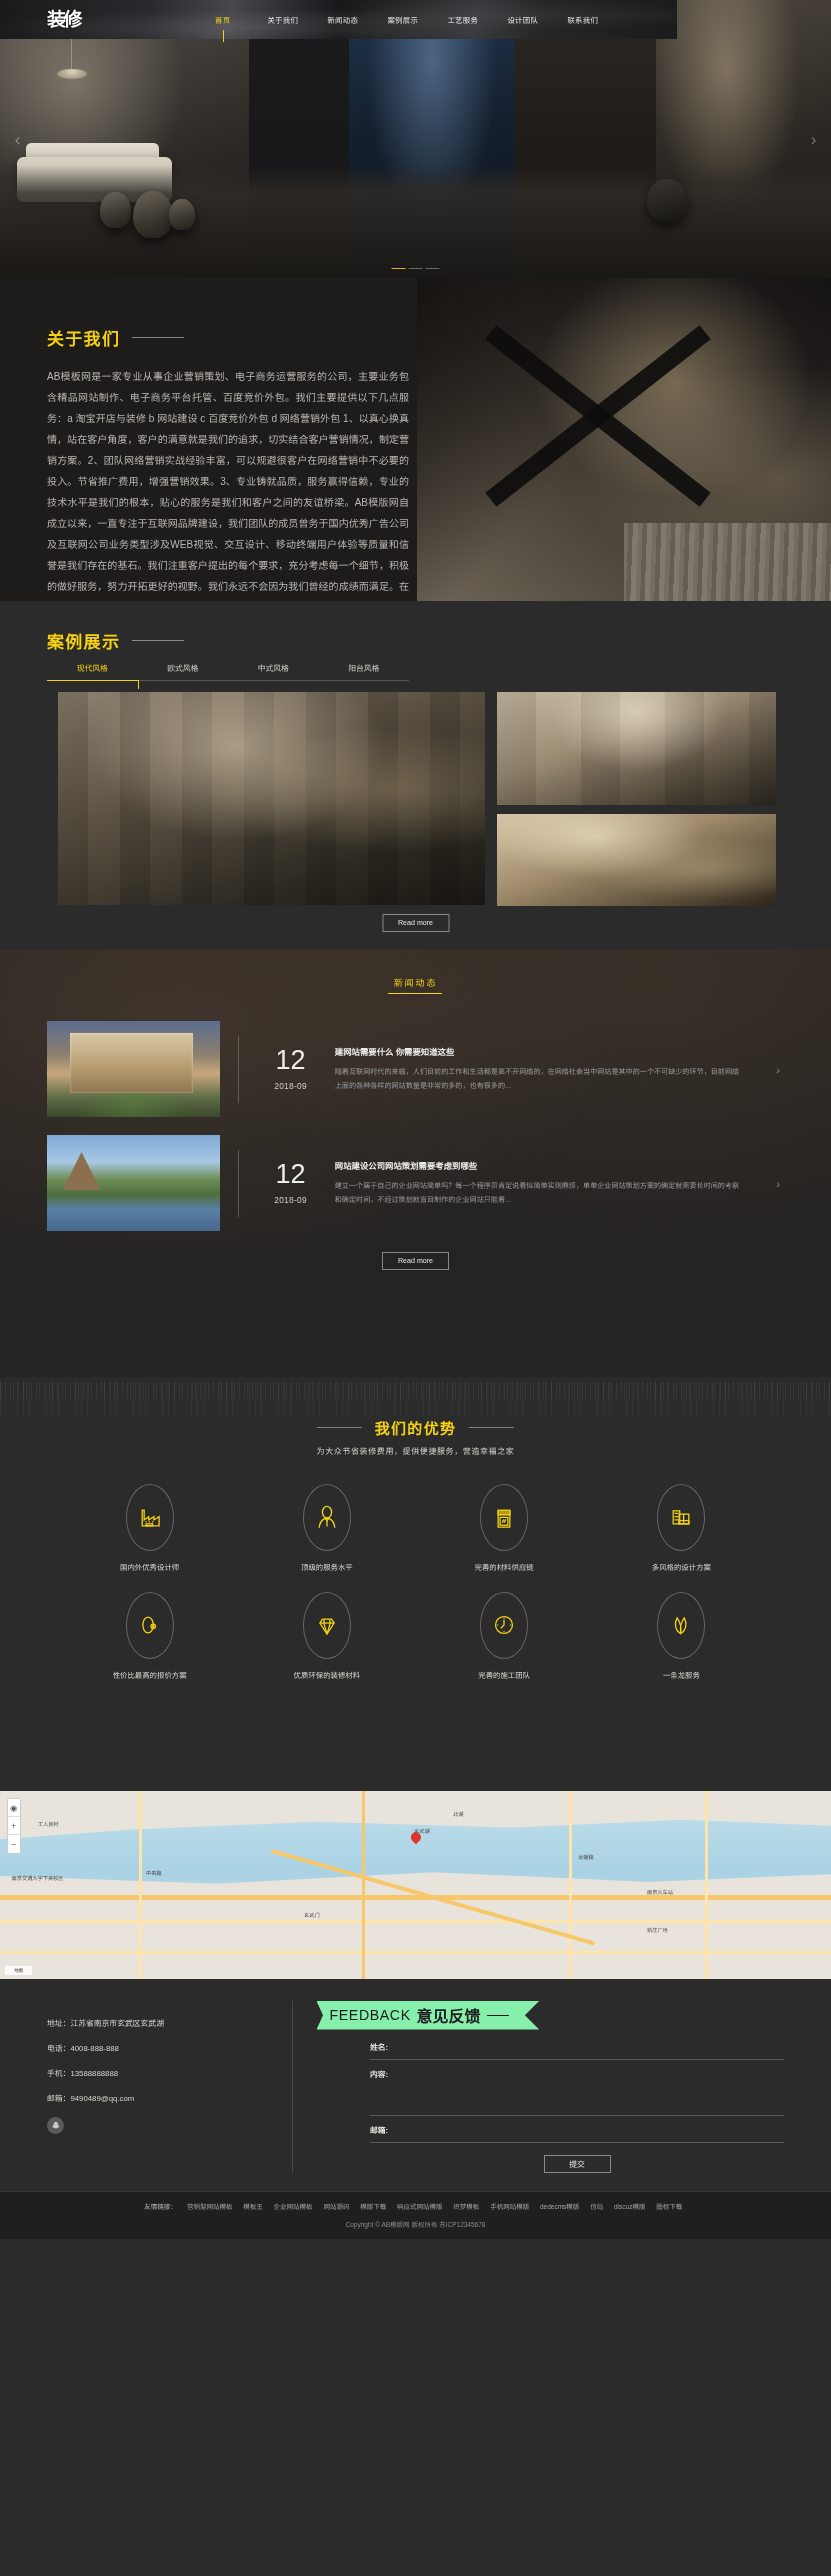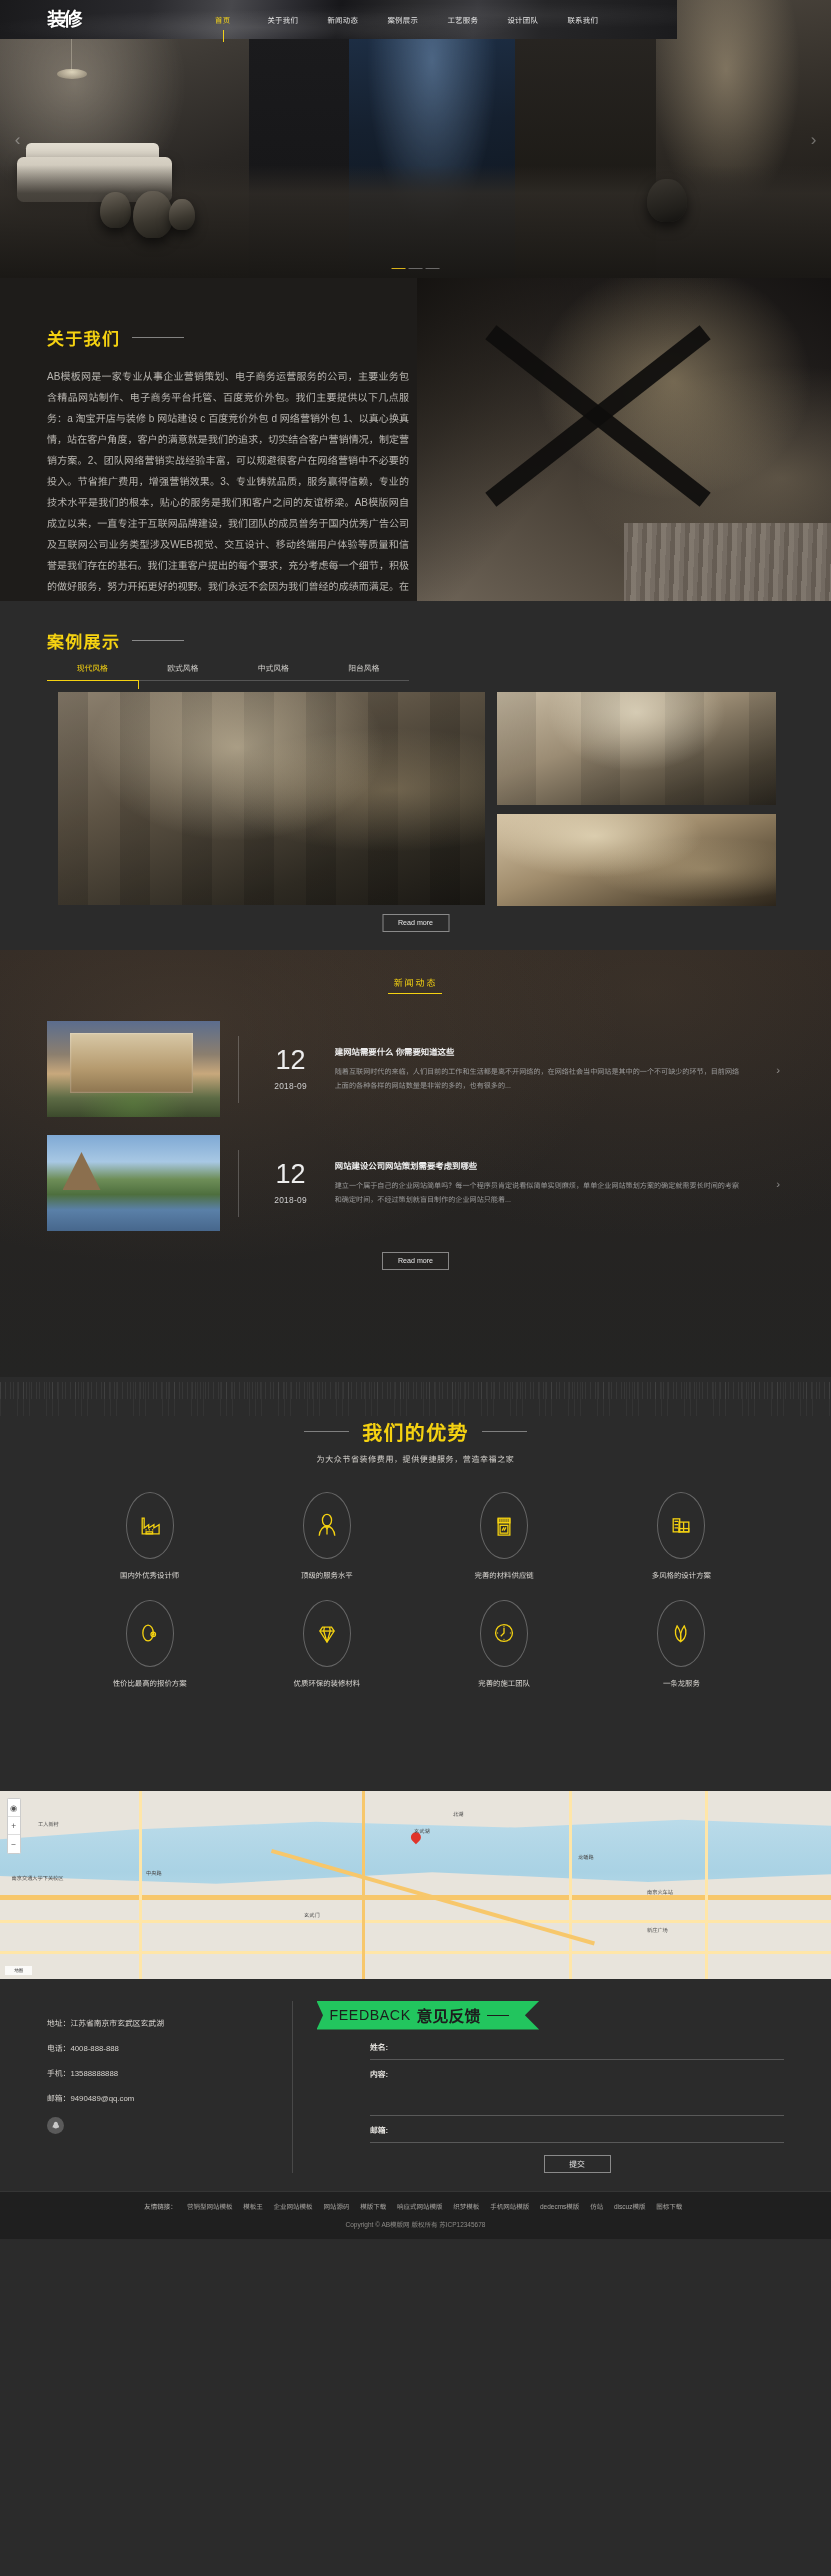--- a/index.html
+++ b/index.html
@@ -299,21 +299,21 @@
     position:absolute; left:0; right:0; top:5.2px; height:34px;
     background: repeating-linear-gradient(90deg, rgba(255,255,255,.045) 0 0.6px, rgba(0,0,0,0) 0.6px 5.8px);
   }
   .adv .ruler2 {
     position:absolute; left:0; right:0; top:5.2px; height:17px;
     background: repeating-linear-gradient(90deg, rgba(255,255,255,.06) 0 0.6px, rgba(0,0,0,0) 0.6px 2.6px);
   }
   .adv .hdr { text-align:center; padding-top:40px; }
   .adv .hdr .t { display:inline-flex; align-items:center; gap:13px; }
   .adv .hdr .t span.rule { width:45px; height:0.6px; background:rgba(255,255,255,.4); display:block; }
-  .adv .hdr h2 { color:#f5d211; font-size:20px; font-weight:bold; letter-spacing:1.3px; }
+  .adv .hdr h2 { color:#f5d211; font-size:15px; font-weight:bold; letter-spacing:1.3px; }
   .adv .hdr .sub { margin-top:6.5px; font-size:8px; color:#d5d2cd; letter-spacing:0.6px; }
   .adv .rows { margin-top:28.5px; padding:0 61px; }
   .adv .row { display:flex; }
   .adv .cell { width:25%; text-align:center; margin-bottom:19.4px; }
   .adv .oval {
     width:48px; height:67px; margin:0 auto;
     border:0.6px solid rgba(255,255,255,.28);
     border-radius:50%;
     display:flex; align-items:center; justify-content:center;
   }
@@ -365,21 +365,21 @@
   .footer { position:relative; width:831px; background:#2b2b2b; padding-bottom:0; }
   .footer .cols { display:flex; padding: 22px 47px 18px 47px; min-height:168px; }
   .footer .contact { width:246px; border-right:0.6px solid rgba(255,255,255,.14); padding-right:19.4px; padding-top:15.5px; }
   .footer .contact p { font-size:7.8px; color:#d6d3ce; margin-bottom:14.2px; }
   .footer .qq {
     width:17px; height:17px; border-radius:50%; background:#5a5a5a;
     display:flex; align-items:center; justify-content:center; margin-top:7.8px;
   }
   .footer .fb { flex:1; padding-left:30px; position:relative; }
   .ribbon {
-    display:inline-flex; align-items:center; height:28.5px; background:#22c55e;
+    display:inline-flex; align-items:center; height:28.5px; background:#86efac;
     color:#1d1d1d; padding: 0 30px 0 13px; position:relative; margin-left:-6.5px;
     clip-path: polygon(0 0, 100% 0, calc(100% - 14.2px) 50%, 100% 100%, 0 100%, 6.5px 50%);
   }
   .ribbon .en { font-size:14.2px; letter-spacing:0.6px; font-family:"Liberation Sans",sans-serif; }
   .ribbon .cn { font-size:16px; margin-left:5.8px; font-weight:bold; }
   .ribbon .dash { width:22px; height:1.3px; background:#1d1d1d; margin-left:6.5px; }
   .form { margin-top:3.9px; padding-left:47px; }
   .form .frow { display:flex; align-items:center; border-bottom:0.6px solid rgba(255,255,255,.22);
     height:27px; }
   .form .frow.tall { height:56px; align-items:flex-start; padding-top:7.8px; }

